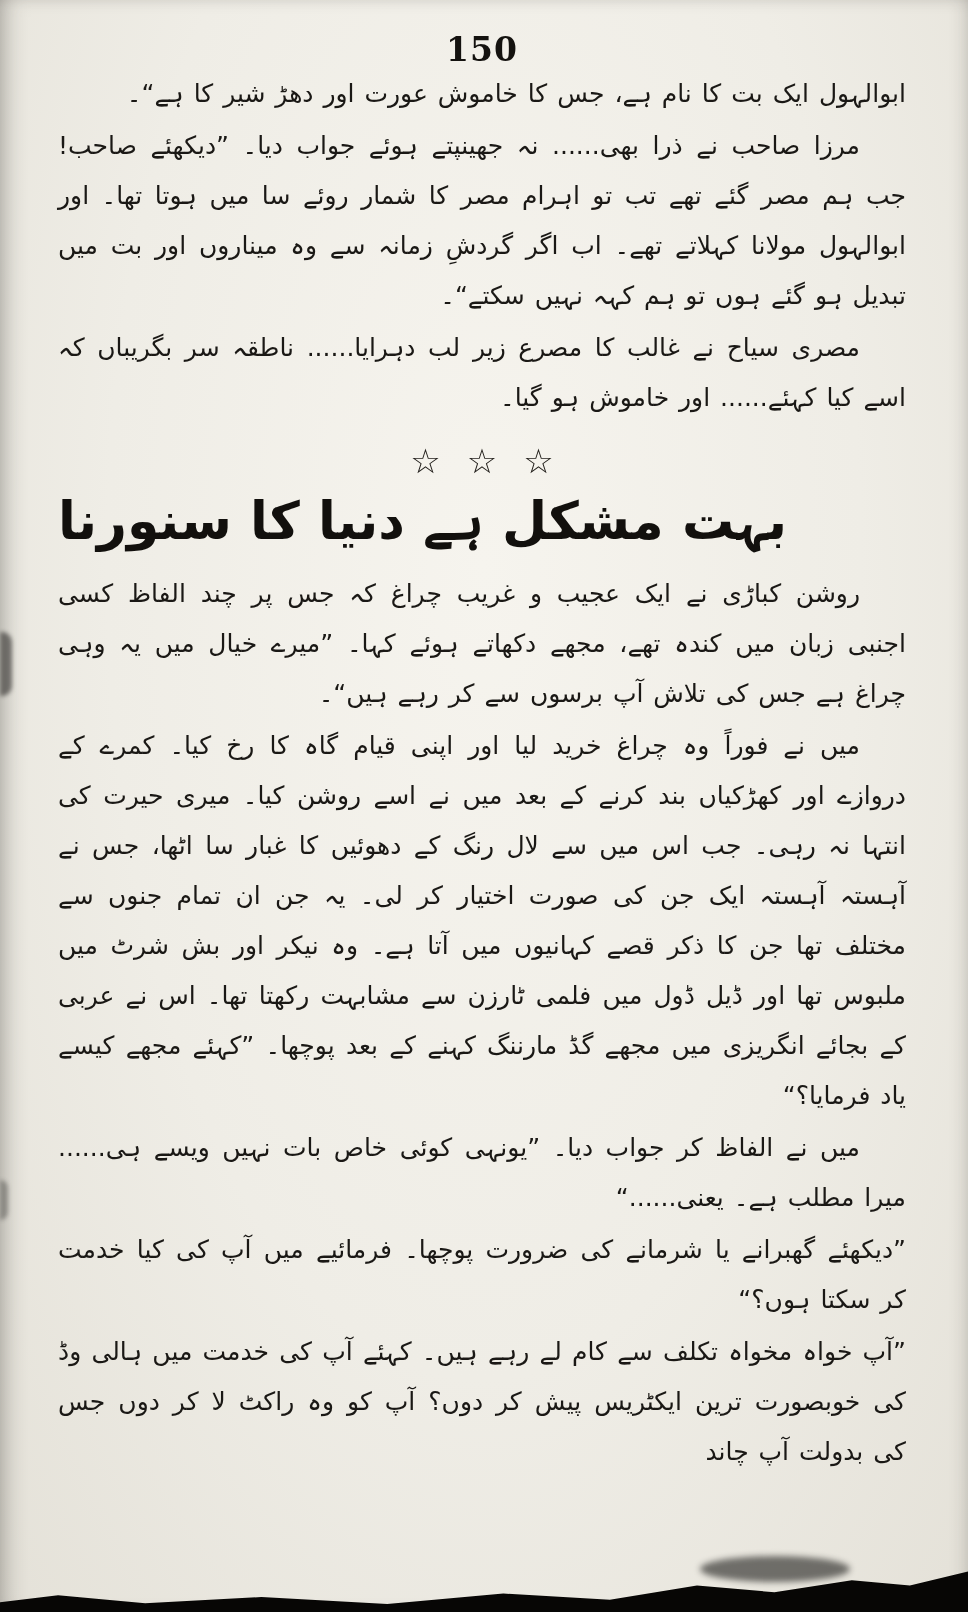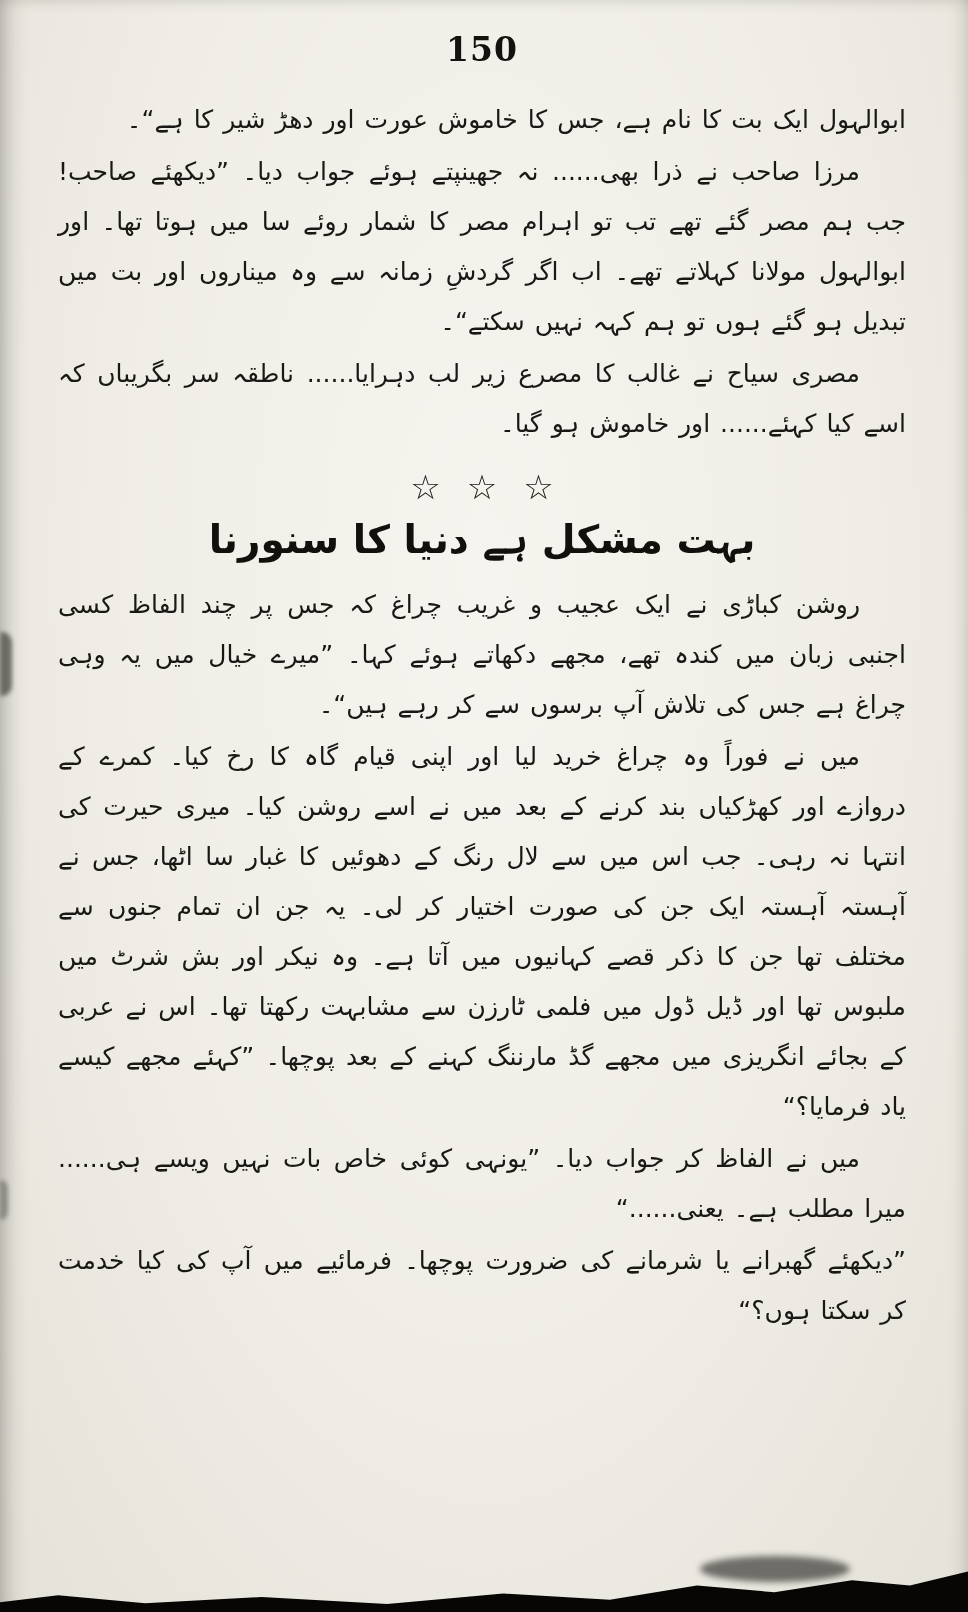--- a/index.html
+++ b/index.html
@@ -25,21 +25,20 @@
     padding: 30px 62px 0 58px;
   }
   .page-number {
     direction: ltr;
     text-align: center;
     font-family: "DejaVu Serif", "Liberation Serif", serif;
     font-weight: 700;
     font-size: 33px;
     letter-spacing: 1px;
     color: #14120f;
-    margin-bottom: 26px;
   }
   p.para {
     margin: 0 0 2px 0;
     font-size: 25px;
     line-height: 2.0;
     text-align: justify;
     text-align-last: right;
     word-spacing: 2px;
     color: #1a1815;
   }
@@ -48,22 +47,22 @@
     direction: ltr;
     text-align: center;
     font-size: 34px;
     letter-spacing: 26px;
     padding-left: 26px; 
     margin: 18px 0 10px 0;
     color: #23201c;
   }
   h1.heading {
     margin: 6px 0 18px 0;
-    text-align: center;
-    font-size: 39px;
+    text-align: left;
+    font-size: 52px;
     font-weight: 700;
     color: #12100d;
     letter-spacing: 0px;
   }
   
   .artifact-bottom {
     position: absolute;
     left: 0; right: 0; bottom: 0;
     height: 44px;
     background: #070605;
@@ -115,20 +114,21 @@
 
     <p class="para indent">روشن کباڑی نے ایک عجیب و غریب چراغ کہ جس پر چند الفاظ کسی اجنبی زبان میں کندہ تھے، مجھے دکھاتے ہوئے کہا۔ ”میرے خیال میں یہ وہی چراغ ہے جس کی تلاش آپ برسوں سے کر رہے ہیں“۔</p>
 
     <p class="para indent">میں نے فوراً وہ چراغ خرید لیا اور اپنی قیام گاہ کا رخ کیا۔ کمرے کے دروازے اور کھڑکیاں بند کرنے کے بعد میں نے اسے روشن کیا۔ میری حیرت کی انتہا نہ رہی۔ جب اس میں سے لال رنگ کے دھوئیں کا غبار سا اٹھا، جس نے آہستہ آہستہ ایک جن کی صورت اختیار کر لی۔ یہ جن ان تمام جنوں سے مختلف تھا جن کا ذکر قصے کہانیوں میں آتا ہے۔ وہ نیکر اور بش شرٹ میں ملبوس تھا اور ڈیل ڈول میں فلمی ٹارزن سے مشابہت رکھتا تھا۔ اس نے عربی کے بجائے انگریزی میں مجھے گڈ مارننگ کہنے کے بعد پوچھا۔ ”کہئے مجھے کیسے یاد فرمایا؟“</p>
 
     <p class="para indent">میں نے الفاظ کر جواب دیا۔ ”یونہی کوئی خاص بات نہیں ویسے ہی...... میرا مطلب ہے۔ یعنی......“</p>
 
     <p class="para">”دیکھئے گھبرانے یا شرمانے کی ضرورت پوچھا۔ فرمائیے میں آپ کی کیا خدمت کر سکتا ہوں؟“</p>
 
 
+    <p class="para">”آپ خواہ مخواہ تکلف سے کام لے رہے ہیں۔ کہئے آپ کی خدمت میں ہالی وڈ کی خوبصورت ترین ایکٹریس پیش کر دوں؟ آپ کو وہ راکٹ لا کر دوں جس کی بدولت آپ چاند</p>
 
   </div>
 
   <div class="artifact-left-smudge"></div>
   <div class="artifact-left-smudge2"></div>
   <div class="artifact-blob-right"></div>
   <div class="artifact-bottom"></div>
 </div>
 
 </body></html>

